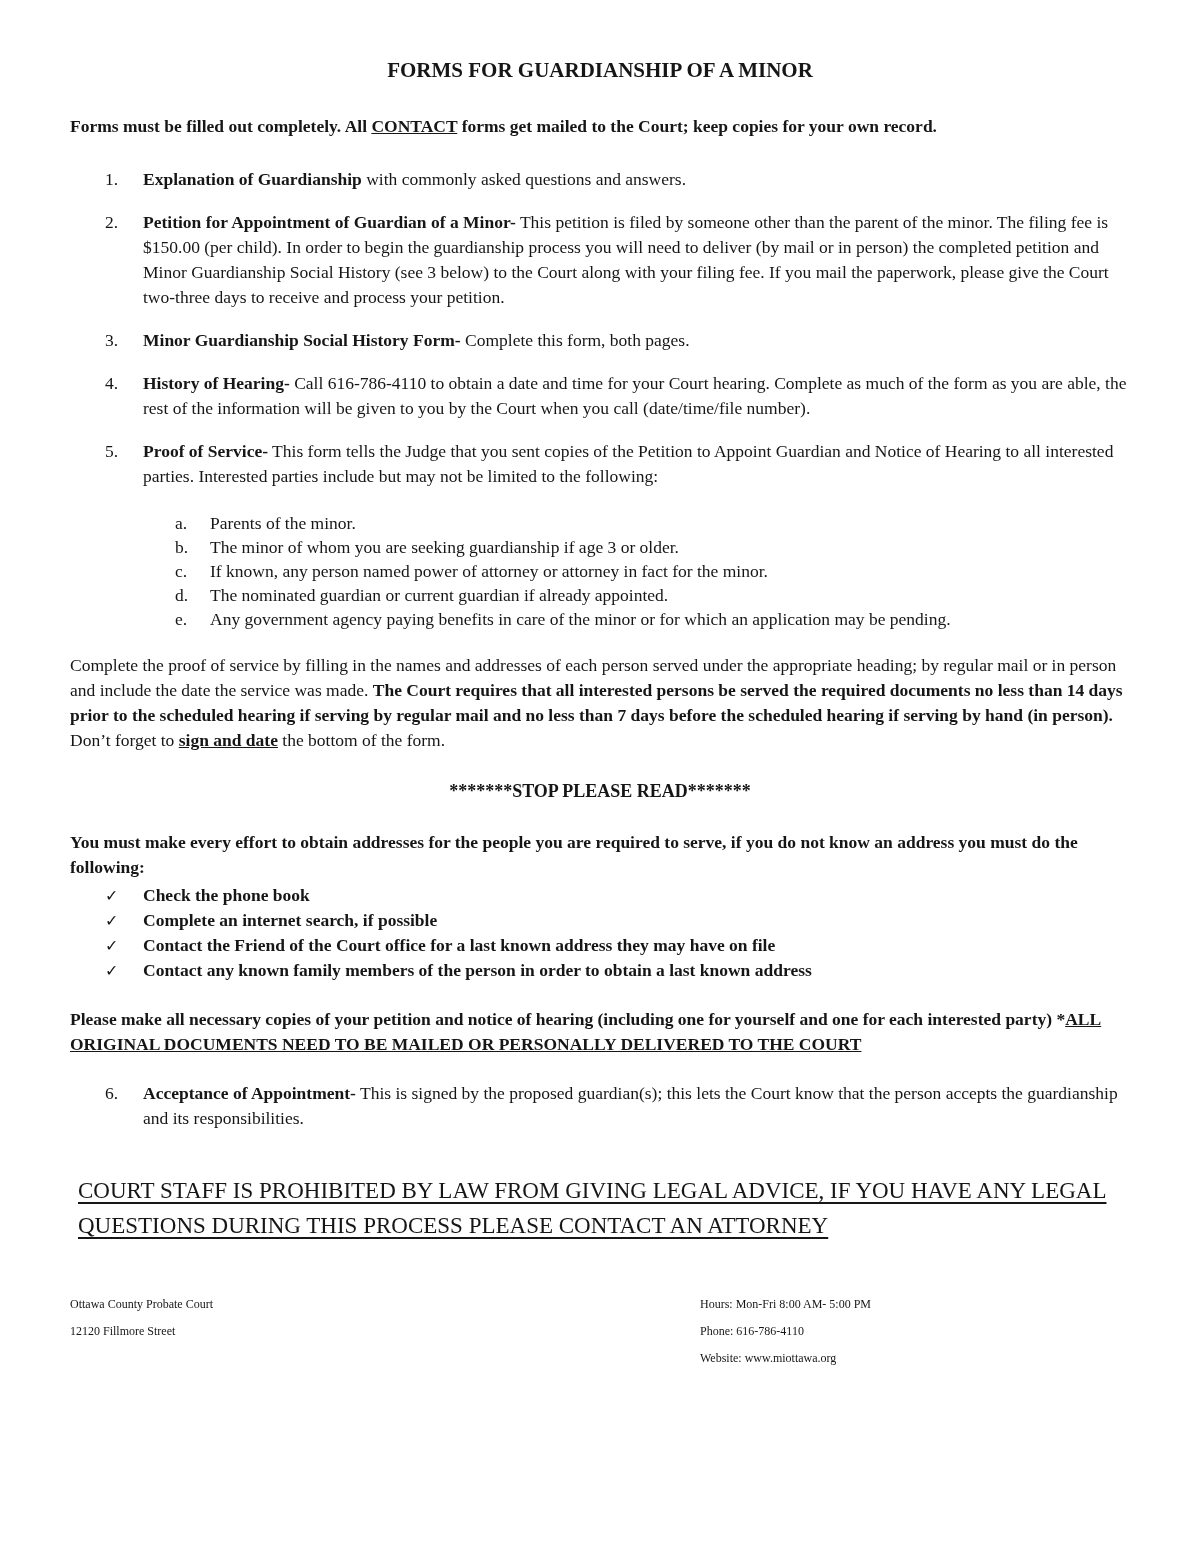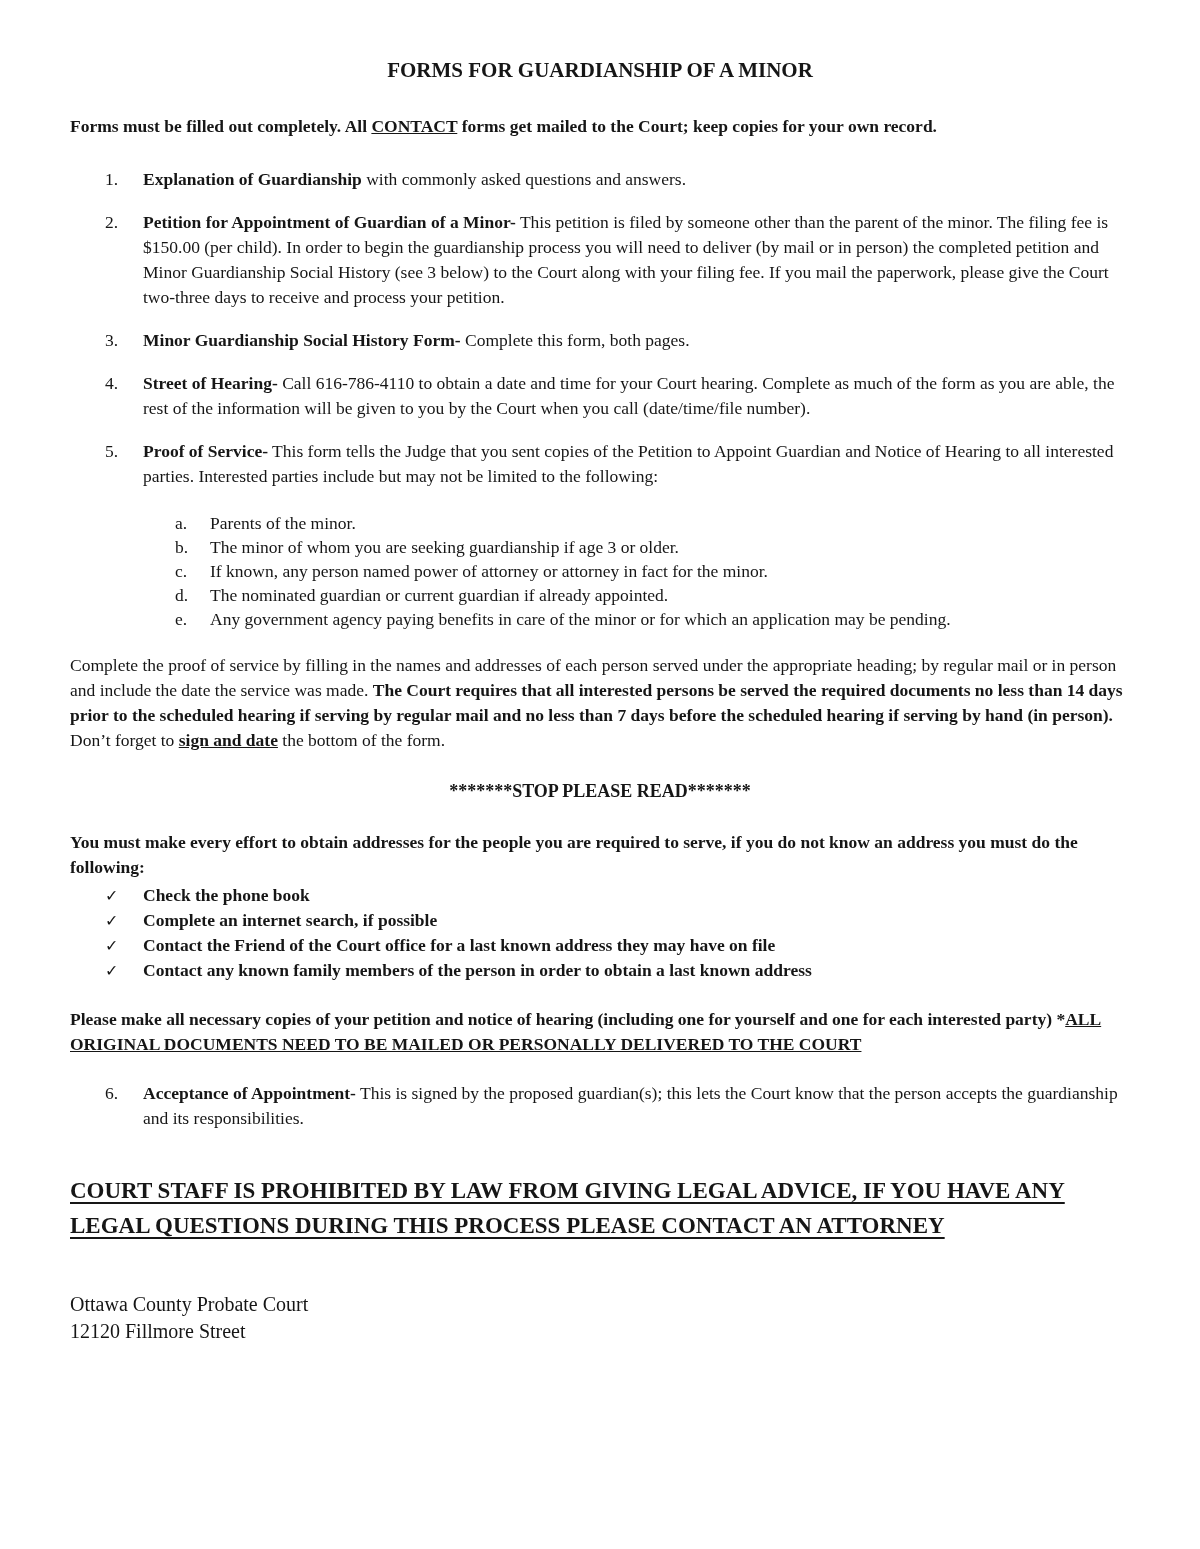--- a/index.html
+++ b/index.html
@@ -46,29 +46,29 @@
   }
   .addr-intro { font-weight: bold; margin: 0 0 3px 0; }
   .check-list { margin: 0 0 24px 0; padding-left: 35px; }
   .check-row { display: flex; font-weight: bold; }
   .check-row .check { flex: 0 0 38px; font-weight: normal; font-size: 16px; }
   .copies-notice { font-weight: bold; margin: 0 0 24px 0; }
   .item6 { margin-bottom: 42px; }
   .legal-notice {
     font-size: 23px;
     line-height: 35px;
-    font-weight: bold;
+    font-weight: normal;
     text-decoration: underline;
     text-underline-offset: 4px;
-    margin: 0;
+    margin: 8px;
   }
   .footer {
     margin-top: 48px;
     display: flex;
-    font-size: 20px;
+    font-size: 12px;
     line-height: 27px;
   }
   .footer-col-left { width: 630px; }
   .footer-col-right { flex: 1; }
 </style>
 </head>
 <body>
 
 <div class="page">
 
@@ -86,21 +86,21 @@
     <span class="itext"><b>Petition for Appointment of Guardian of a Minor-</b><span> This petition is filed by someone other than the parent of the minor. The filing fee is $150.00 (per child). In order to begin the guardianship process you will need to deliver (by mail or in person) the completed petition and Minor Guardianship Social History (see 3 below) to the Court along with your filing fee. If you mail the paperwork, please give the Court two-three days to receive and process your petition.</span></span>
   </div>
 
   <div class="num-item">
     <span class="num">3.</span>
     <span class="itext"><b>Minor Guardianship Social History Form-</b><span> Complete this form, both pages.</span></span>
   </div>
 
   <div class="num-item">
     <span class="num">4.</span>
-    <span class="itext"><b>Street of Hearing-</b><span> Call 616-786-4110 to obtain a date and time for your Court hearing. Complete as much of the form as you are able, the rest of the information will be given to you by the Court when you call (date/time/file number).</span></span>
+    <span class="itext"><b>History of Hearing-</b><span> Call 616-786-4110 to obtain a date and time for your Court hearing. Complete as much of the form as you are able, the rest of the information will be given to you by the Court when you call (date/time/file number).</span></span>
   </div>
 
   <div class="num-item" style="margin-bottom:22px;">
     <span class="num">5.</span>
     <span class="itext"><b>Proof of Service-</b><span> This form tells the Judge that you sent copies of the Petition to Appoint Guardian and Notice of Hearing to all interested parties. Interested parties include but may not be limited to the following:</span></span>
   </div>
 
   <div class="sub-list">
     <div class="sub-row">
       <span class="letter">a.</span>
@@ -156,15 +156,20 @@
     <span class="itext"><b>Acceptance of Appointment-</b><span> This is signed by the proposed guardian(s); this lets the Court know that the person accepts the guardianship and its responsibilities.</span></span>
   </div>
 
   <h2 class="legal-notice">COURT STAFF IS PROHIBITED BY LAW FROM GIVING LEGAL ADVICE, IF YOU HAVE ANY LEGAL QUESTIONS DURING THIS PROCESS PLEASE CONTACT AN ATTORNEY</h2>
 
   <div class="footer">
     <div class="footer-col-left">
       <div>Ottawa County Probate Court</div>
       <div>12120 Fillmore Street</div>
     </div>
+    <div class="footer-col-right">
+      <div>Hours: Mon-Fri 8:00 AM- 5:00 PM</div>
+      <div>Phone: 616-786-4110</div>
+      <div>Website: www.miottawa.org</div>
+    </div>
   </div>
 
 </div>
 
 </body></html>

